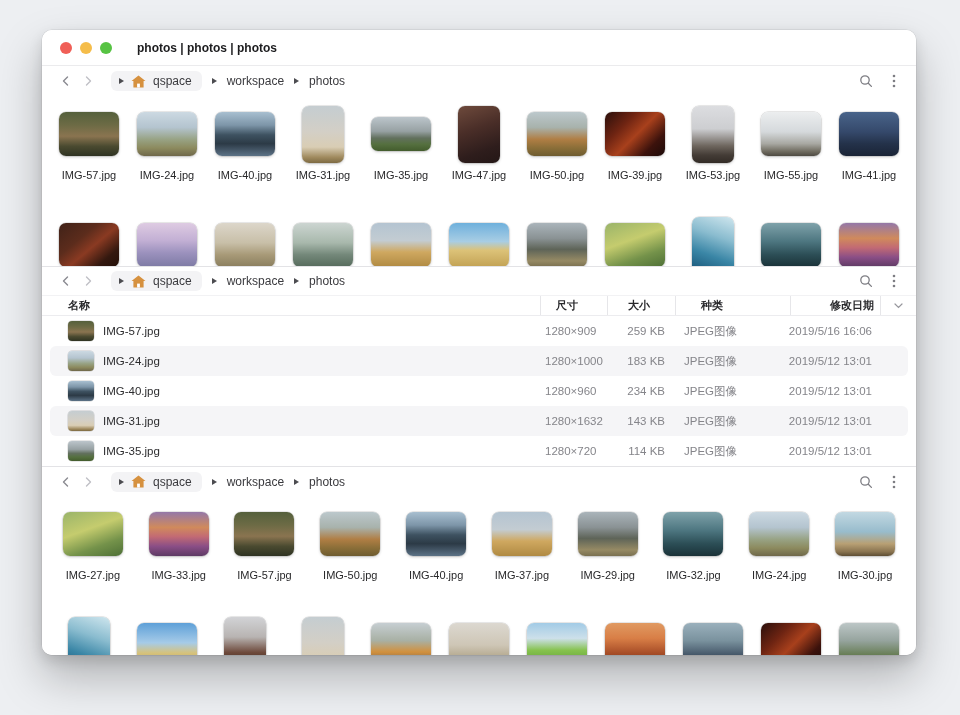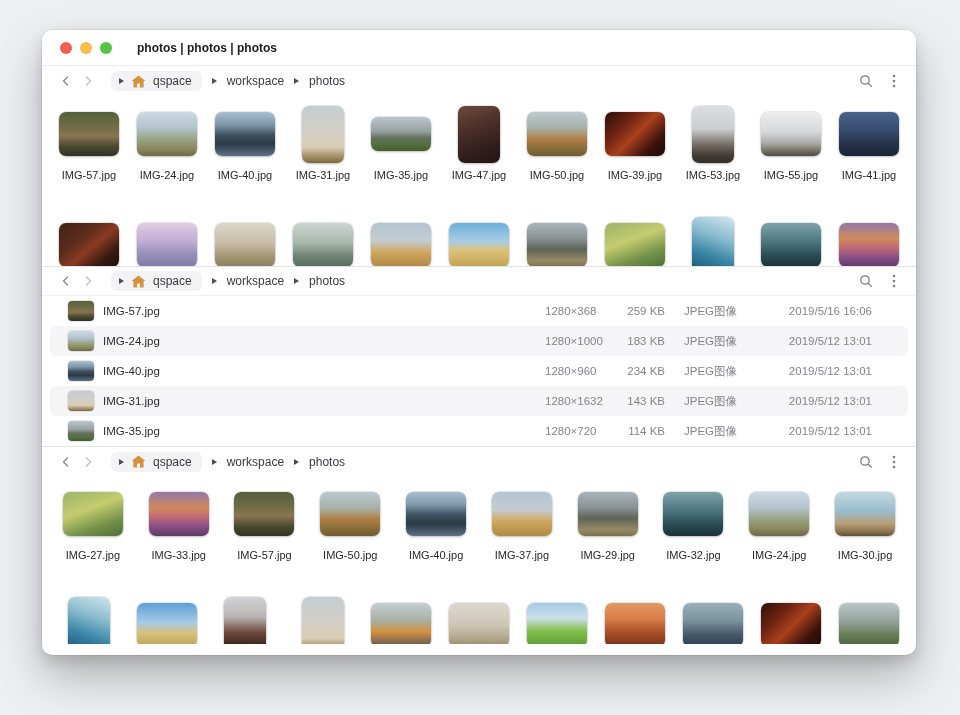--- a/index.html
+++ b/index.html
@@ -352,28 +352,40 @@
       <span class="tb-icon">
         <svg width="4" height="14" viewBox="0 0 4 14">
             <circle cx="2" cy="2" r="1.3" fill="#7d7d83"></circle>
             <circle cx="2" cy="7" r="1.3" fill="#7d7d83"></circle>
             <circle cx="2" cy="12" r="1.3" fill="#7d7d83"></circle>
           </svg>
       </span>
     </div>
   </div>
 
+  <div class="lheader">
+    <div class="lh lh-name">名称</div>
+    <div class="lh lh-dim">尺寸</div>
+    <div class="lh lh-size">大小</div>
+    <div class="lh lh-kind">种类</div>
+    <div class="lh lh-date">修改日期</div>
+    <div class="lh lh-chev">
+      <svg width="9" height="6" viewBox="0 0 9 6">
+          <path d="M1 1 L4.5 4.5 L8 1" fill="none" stroke="#97979d" stroke-width="1.2" stroke-linecap="round"></path>
+        </svg>
+    </div>
+  </div>
   <div class="lrows">
 
       <div class="lrow" data-striped="false">
         <div class="lc lc-name">
           <span class="lthumb" data-photo="temple-trees"></span>
           <span>IMG-57.jpg</span>
         </div>
-        <div class="lc lc-dim">1280×368</div>
+        <div class="lc lc-dim">1280×909</div>
         <div class="lc lc-size">259 KB</div>
         <div class="lc lc-kind">JPEG图像</div>
         <div class="lc lc-date">2019/5/16 16:06</div>
       </div>
 
       <div class="lrow" data-striped="true">
         <div class="lc lc-name">
           <span class="lthumb" data-photo="alps-meadow"></span>
           <span>IMG-24.jpg</span>
         </div>

